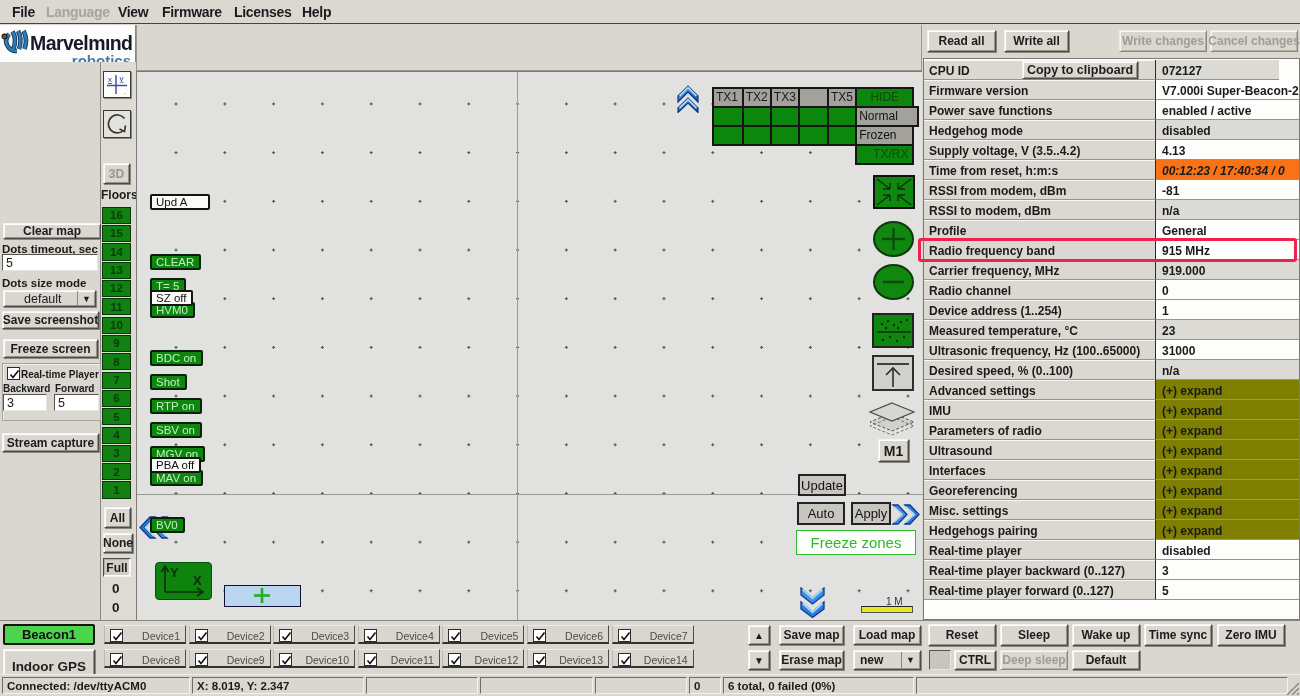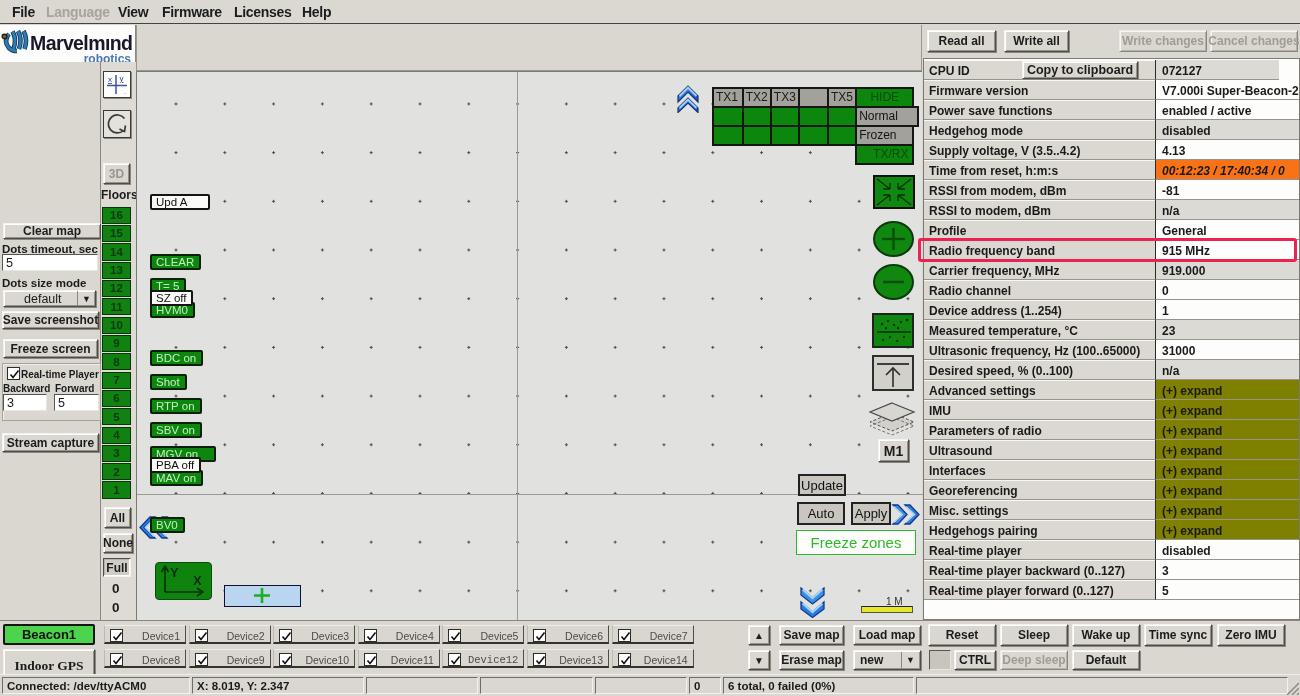--- a/index.html
+++ b/index.html
@@ -41,21 +41,21 @@
     </g>
     <g fill="none" stroke="#2e7cb0" stroke-width="2.8" stroke-linecap="butt">
       <path d="M8 6 Q2 13 8 20 Q11 23 16 23"></path>
       <path d="M11.5 3.5 Q16 11 12.5 21"></path>
       <path d="M17 3 Q21.5 11 18 21"></path>
       <path d="M22.5 3 Q27 11 23.5 21"></path>
     </g>
     <circle cx="3.5" cy="8.5" r="2.4" fill="#7a5a28" stroke="#1a1a1a" stroke-width="1.2"></circle>
   </svg>
   <span style="position:absolute;left:30px;top:7px;font-size:19.5px;font-weight:bold;color:#18182a;letter-spacing:-0.6px;">Marvelmınd</span>
-  <span style="position:absolute;right:4px;top:27px;font-size:12px;font-weight:bold;color:#4878b0;">robotics</span>
+  <span style="position:absolute;right:4px;top:27px;font-size:15px;font-weight:bold;color:#4878b0;">robotics</span>
 </div>
 
 <div class="abs" style="left:136px;top:25px;width:786px;height:46px;background:#dad7d1;border:1px solid #9a978f;border-top:none;box-sizing:border-box;"></div>
 
 <div class="abs" style="left:0;top:62px;width:101px;height:558px;background:#dad7d1;border-right:1px solid #8a8781;box-sizing:border-box;"></div>
 <div class="b" style="left:3px;top:223px;width:98px;height:16px;">Clear map</div>
 <div class="lbl" style="left:2px;top:243px;font-size:11.5px;">Dots timeout, sec</div>
 <div class="sunk" style="left:2px;top:254px;width:96px;height:17px;padding:1px 0 0 3px;">5</div>
 <div class="lbl" style="left:2px;top:277px;font-size:11.5px;">Dots size mode</div>
 <div class="b" style="left:3px;top:290px;width:93px;height:17px;justify-content:flex-start;padding-left:20px;font-weight:normal;font-size:12.5px;">default
@@ -268,21 +268,21 @@
 
 <div class="wb" style="left:150px;font-size:11.5px;top:194.0px;height:16px;padding:0 21px 0 4px;">Upd A</div>
     <div class="gb" style="left:150px;font-size:11.5px;top:217.9px;height:16px;padding:0 5px 0 4px;">CLEAR</div>
     <div class="gb" style="left:150px;font-size:11.5px;top:241.9px;height:16px;padding:0 5px 0 4px;">T= 5</div>
     <div class="gb" style="left:150px;font-size:11.5px;top:265.9px;height:16px;padding:0 5px 0 4px;">HVM0</div>
     <div class="wb" style="left:150px;font-size:11.5px;top:289.8px;height:16px;padding:0 5px 0 4px;">SZ off</div>
     <div class="gb" style="left:150px;font-size:11.5px;top:313.8px;height:16px;padding:0 5px 0 4px;">BDC on</div>
     <div class="gb" style="left:150px;font-size:11.5px;top:337.7px;height:16px;padding:0 5px 0 4px;">Shot</div>
     <div class="gb" style="left:150px;font-size:11.5px;top:361.6px;height:16px;padding:0 5px 0 4px;">RTP on</div>
     <div class="gb" style="left:150px;font-size:11.5px;top:385.6px;height:16px;padding:0 5px 0 4px;">SBV on</div>
-    <div class="gb" style="left:150px;font-size:11.5px;top:409.5px;height:16px;padding:0 16px 0 4px;">MGV on</div>
+    <div class="gb" style="left:150px;font-size:11.5px;top:409.5px;height:16px;padding:0 5px 0 4px;">MGV on</div>
     <div class="gb" style="left:150px;font-size:11.5px;top:433.5px;height:16px;padding:0 5px 0 4px;">MAV on</div>
     <div class="wb" style="left:150px;font-size:11.5px;top:457.4px;height:16px;padding:0 5px 0 4px;">PBA off</div>
     <div class="gb" style="left:150px;font-size:11.5px;top:481.4px;height:16px;padding:0 5px 0 4px;">BV0</div>
 
 <div class="abs" style="left:922px;top:25px;width:378px;height:32px;background:#dad7d1;"></div>
 <div class="b" style="left:927px;top:30px;width:69px;height:22px;">Read all</div>
 <div class="b" style="left:1004px;top:30px;width:65px;height:22px;">Write all</div>
 <div class="b dis" style="left:1119px;top:30px;width:88px;height:22px;">Write changes</div>
 <div class="b dis" style="left:1210px;top:30px;width:88px;height:22px;">Cancel changes</div>
 
@@ -341,21 +341,21 @@
       <div class="row-v" style="left:231px;top:501px;width:144px;height:20px;background:#fdfdfc;border-left:1px solid #2a2a26;">3</div>
       <div class="row-l" style="top:521px;width:231px;height:20px;">Real-time player forward (0..127)</div>
       <div class="row-v" style="left:231px;top:521px;width:144px;height:20px;background:#fdfdfc;border-left:1px solid #2a2a26;">5</div>
       <div class="b" style="left:98px;top:2px;width:116px;height:18px;font-size:12.5px;">Copy to clipboard</div>
     </div>
 
 <div class="abs" style="left:918px;top:238px;width:379px;height:24px;border:3px solid #ec2250;border-radius:3px;box-sizing:border-box;z-index:30;"></div>
 
 <div class="abs" style="left:0;top:620px;width:1300px;height:54px;background:#dad7d1;border-top:1px solid #8a8781;box-sizing:border-box;"></div>
 <div class="abs" style="left:3px;top:624px;width:92px;height:21px;background:#4cd44c;border:2px solid #15150f;border-radius:2px;box-sizing:border-box;display:flex;align-items:center;justify-content:center;font-size:13px;font-weight:bold;color:#101010;">Beacon1</div>
-<div class="b" style="left:3px;top:649px;width:92px;height:34px;font-size:13.5px;font-family:Liberation Serif, serif;">Indoor GPS</div>
+<div class="b" style="left:3px;top:649px;width:92px;height:34px;font-size:13.5px;">Indoor GPS</div>
 <div class="dev" style="left:104.0px;top:625px;width:82px;">
       <span class="cb" style="left:5px;top:3px;">
         <svg width="13" height="13">
           <path d="M2.5 6.5 L5 9.5 L10.5 2.5" stroke="#111" stroke-width="1.6" fill="none"></path>
         </svg>
       </span>
       <span class="t">Device1</span>
     </div>
     <div class="dev" style="left:188.6px;top:625px;width:82px;">
       <span class="cb" style="left:5px;top:3px;">
@@ -430,21 +430,21 @@
       <span class="t">Device10</span>
     </div>
     <div class="dev" style="left:357.8px;top:649px;width:82px;">
       <span class="cb" style="left:5px;top:3px;">
         <svg width="13" height="13">
           <path d="M2.5 6.5 L5 9.5 L10.5 2.5" stroke="#111" stroke-width="1.6" fill="none"></path>
         </svg>
       </span>
       <span class="t">Device11</span>
     </div>
-    <div class="dev" style="left:442.4px;top:649px;width:82px;font-family:Liberation Mono, monospace;">
+    <div class="dev" style="left:442.4px;top:649px;width:82px;">
       <span class="cb" style="left:5px;top:3px;">
         <svg width="13" height="13">
           <path d="M2.5 6.5 L5 9.5 L10.5 2.5" stroke="#111" stroke-width="1.6" fill="none"></path>
         </svg>
       </span>
       <span class="t">Device12</span>
     </div>
     <div class="dev" style="left:527.0px;top:649px;width:82px;">
       <span class="cb" style="left:5px;top:3px;">
         <svg width="13" height="13">

